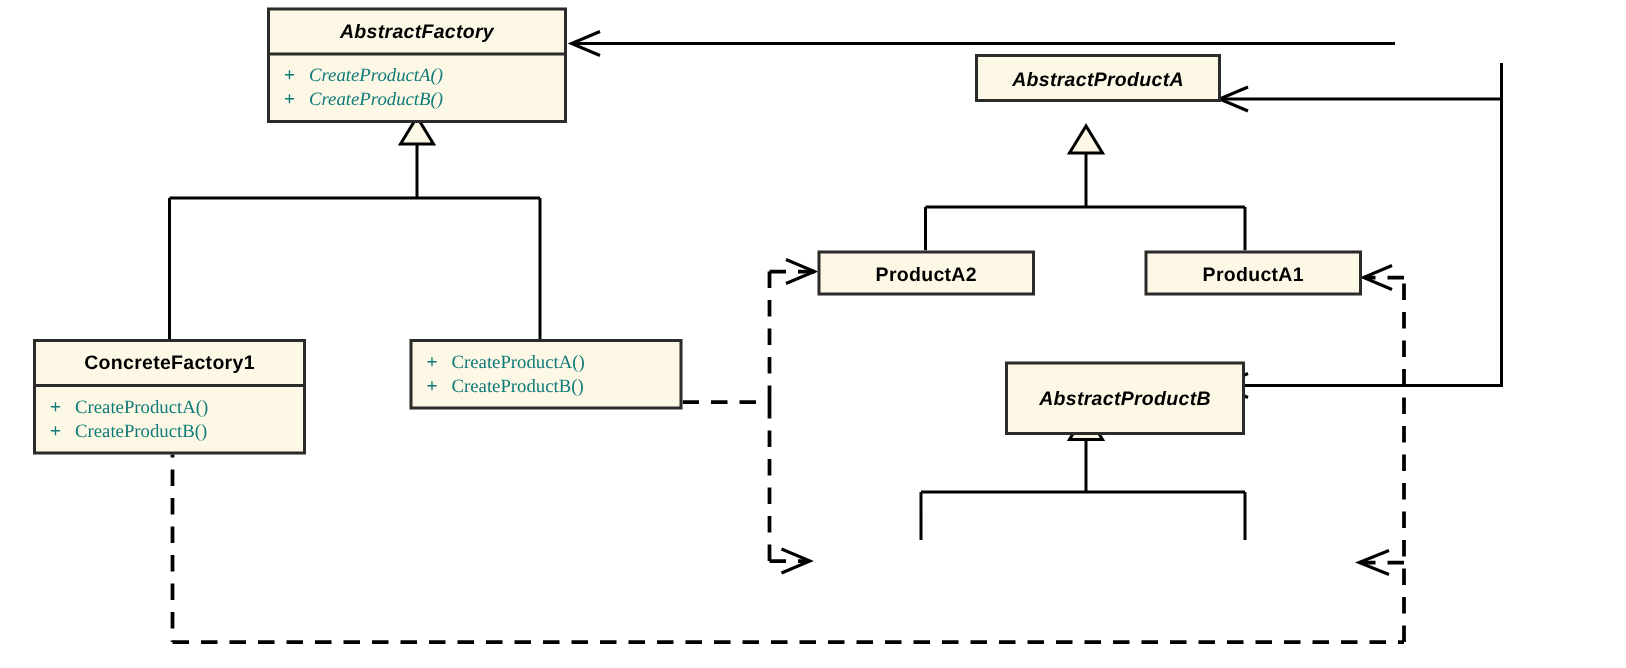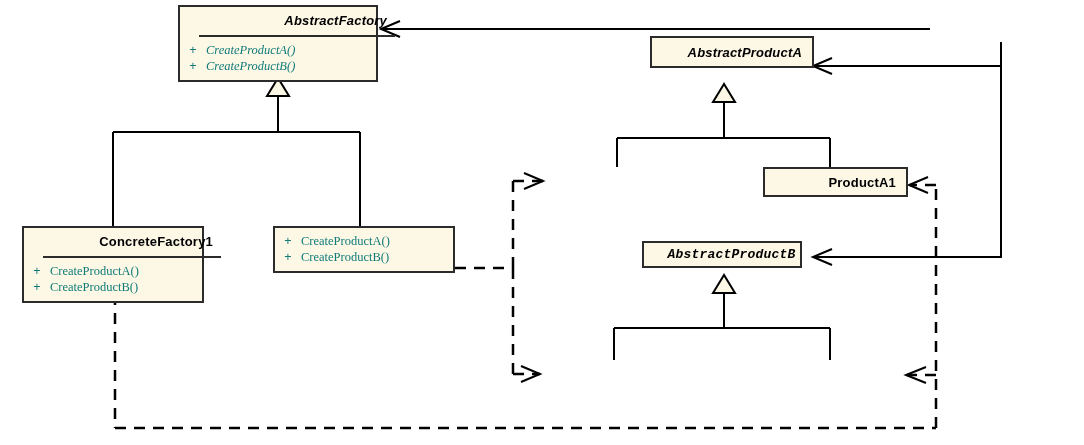--- a/index.html
+++ b/index.html
@@ -29,28 +29,27 @@
   .uml-box {
     position: absolute;
     box-sizing: border-box;
     background: #fdf8e6;
     border: 2px solid #2b2b2b;
     z-index: 5;
   }
   .uml-title {
     box-sizing: border-box;
     width: 100%;
-    text-align: right;
+    text-align: center;
     color: #000000;
     font-weight: bold;
     font-size: 13px;
     line-height: 15px;
     letter-spacing: 0.2px;
     white-space: nowrap;
-    margin-left: 19px;
   }
   .uml-title.abstract {
     font-style: italic;
   }
   .uml-box.has-members .uml-title {
     padding: 6px 8px 7px 8px;
     border-bottom: 2px solid #2b2b2b;
   }
   .uml-box.simple {
     display: flex;
@@ -196,24 +195,27 @@
         <span class="sig">CreateProductB()</span>
       </div>
     </div>
   </div>
 
 
   <div class="uml-box simple" style="left:650px; top:36px; width:164px; height:32px;">
     <div class="uml-title abstract">AbstractProductA</div>
   </div>
 
+  <div class="uml-box simple" style="left:545px; top:167px; width:145px; height:30px;">
+    <div class="uml-title">ProductA2</div>
+  </div>
 
   <div class="uml-box simple" style="left:763px; top:167px; width:145px; height:30px;">
     <div class="uml-title">ProductA1</div>
   </div>
 
-  <div class="uml-box simple" style="left:642px; top:241px; width:160px; height:27px;font-family:Liberation Mono, monospace;">
+  <div class="uml-box simple" style="left:670px; top:241px; width:160px; height:49px;">
     <div class="uml-title abstract">AbstractProductB</div>
   </div>
 
 
 
 </div>
 
 </body></html>

